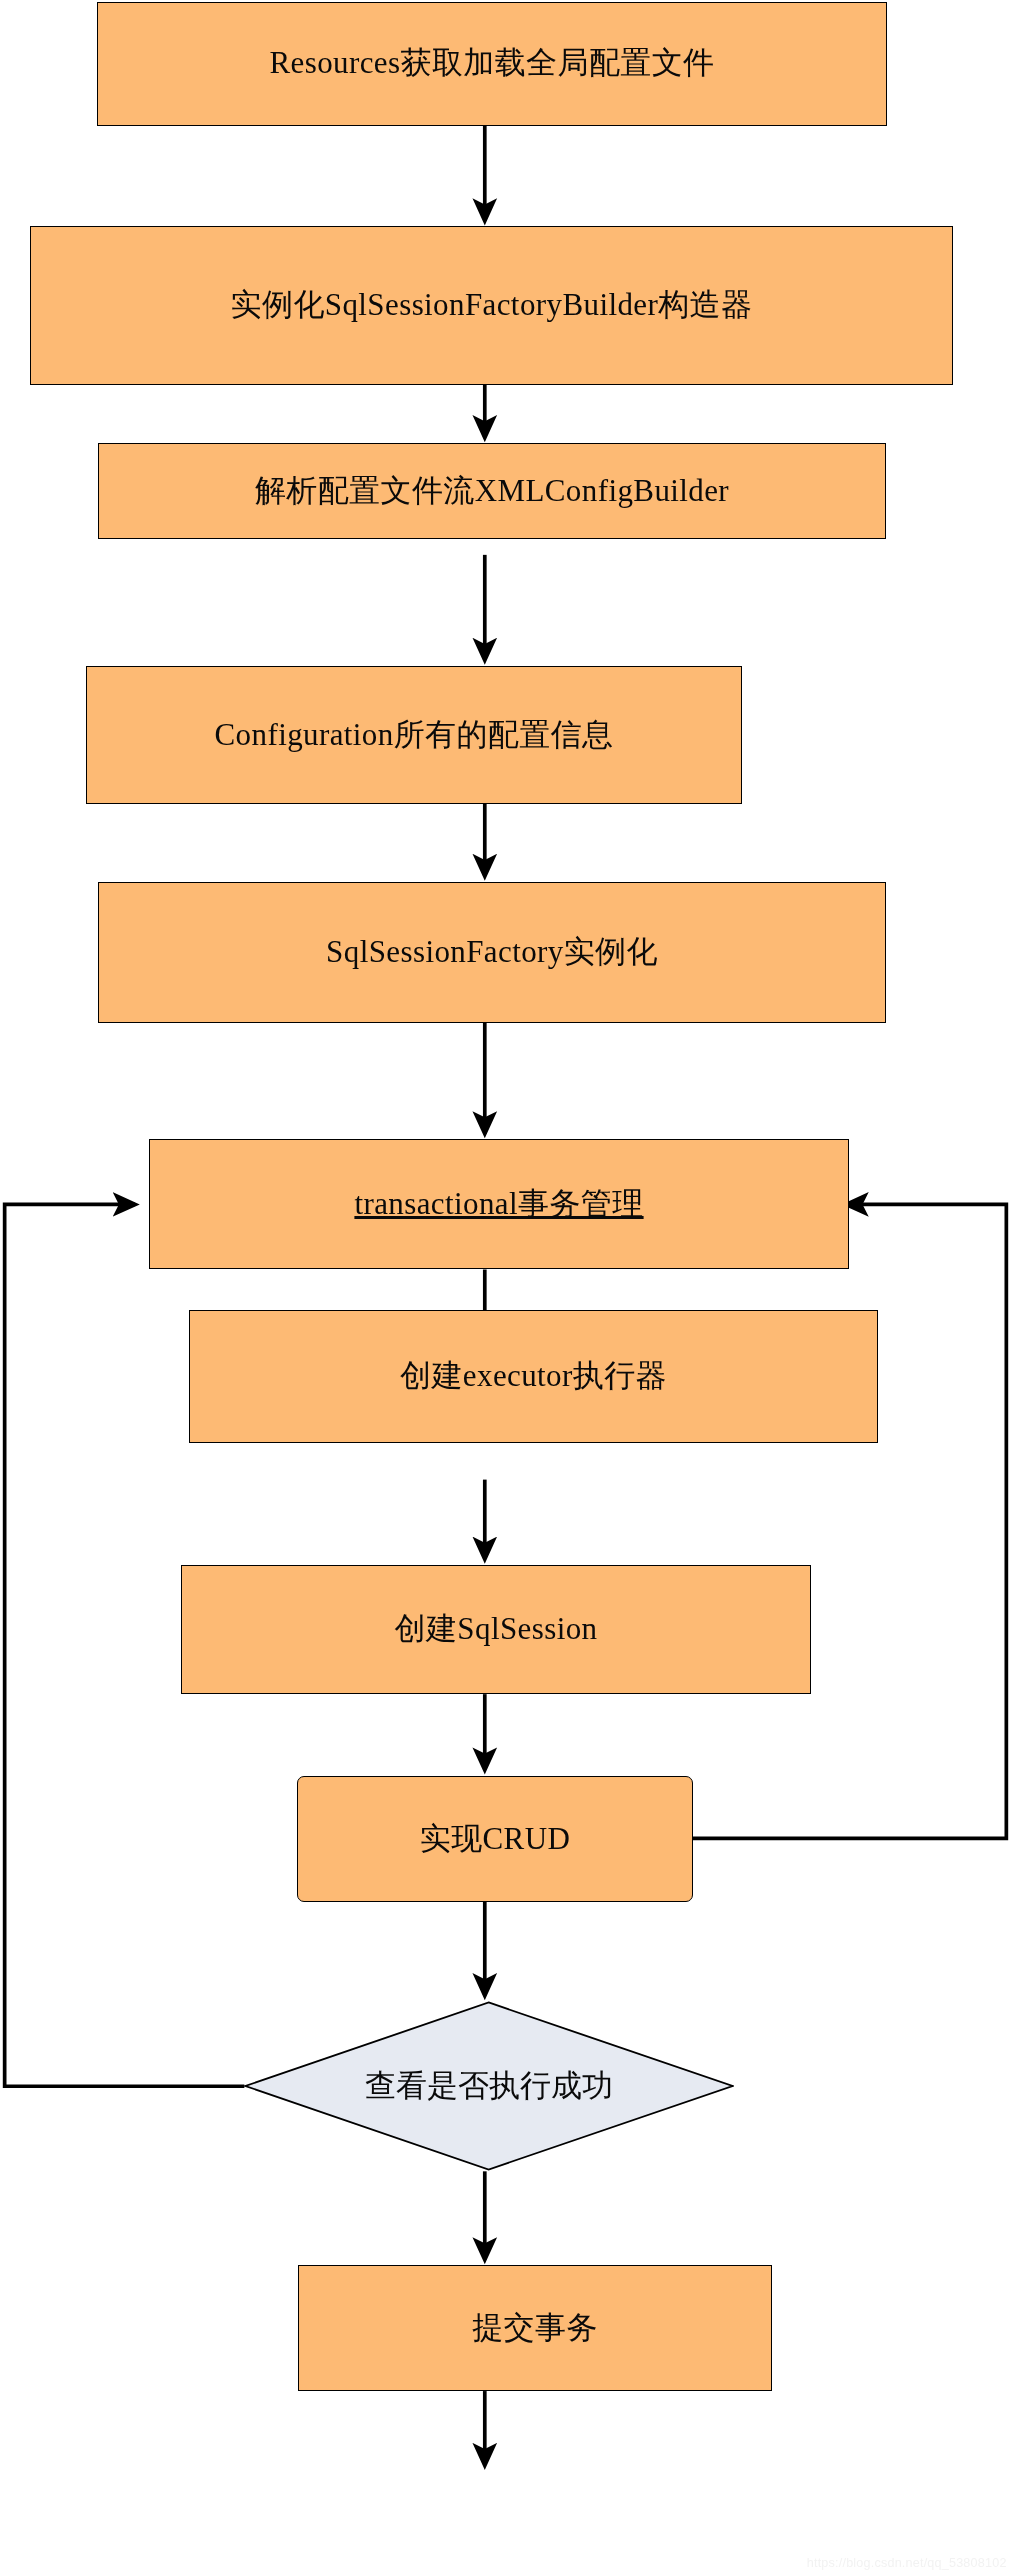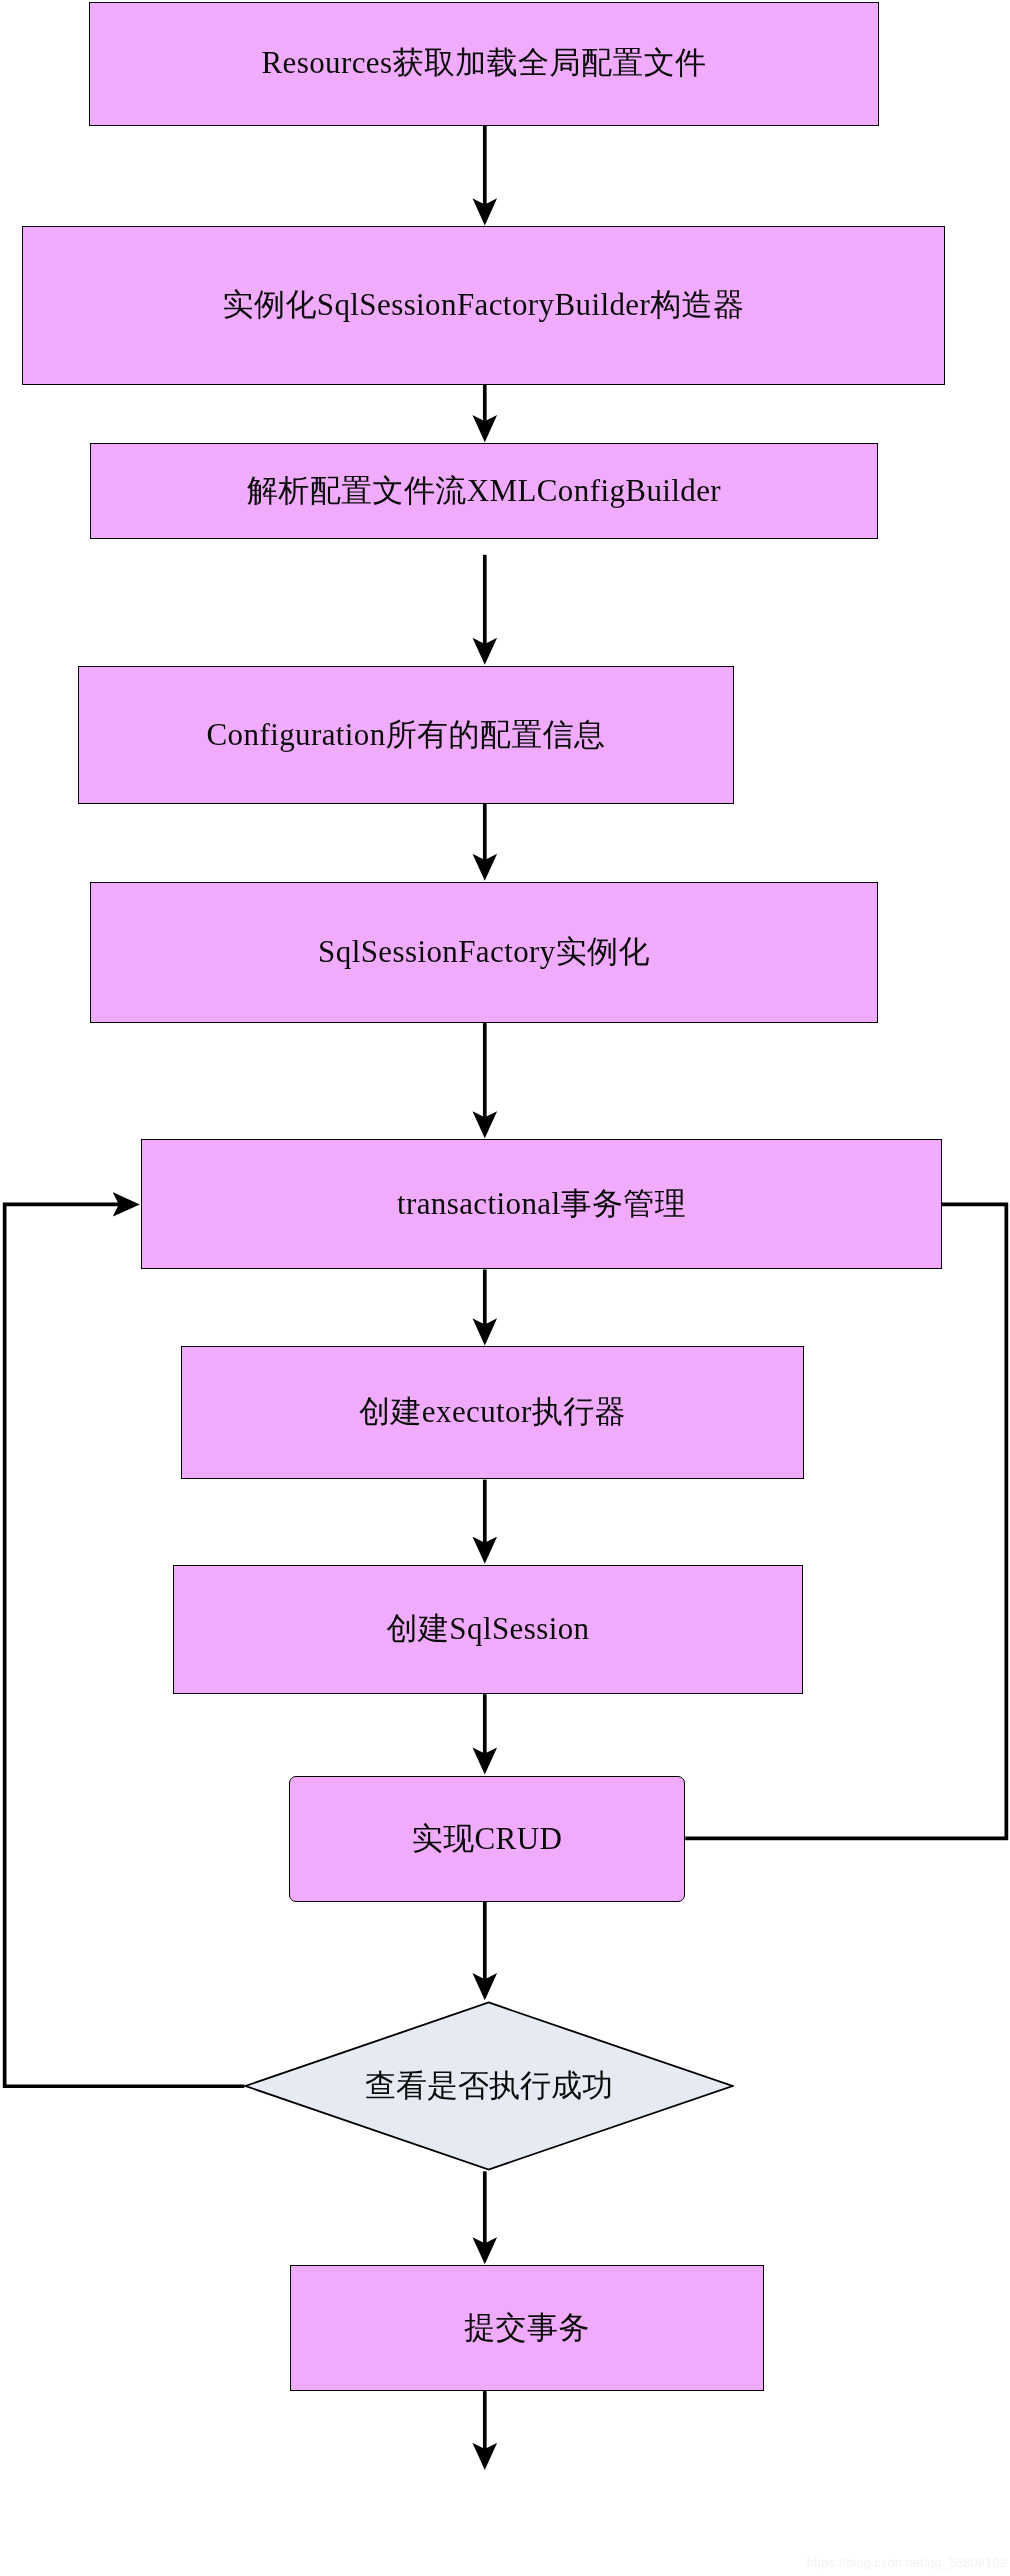--- a/index.html
+++ b/index.html
@@ -5,29 +5,30 @@
   html,body{margin:0;padding:0;background:#ffffff;}
   body{
     font-family:"Liberation Serif","DejaVu Serif",serif;
     width:1011px;height:2576px;
     position:relative;overflow:hidden;
   }
   #canvas{position:absolute;left:0;top:0;width:1011px;height:2576px;}
   .node{
     position:absolute;
     box-sizing:border-box;
-    background:#f0abfc;
+    background:#fdba74;
     border:1.5px solid #000000;
     display:flex;align-items:center;justify-content:center;
     text-align:center;
     color:#0a0a0a;
     font-size:31px;
     line-height:1.1;
     letter-spacing:0.4px;
     white-space:nowrap;
+    margin-left:8px;
   }
   .diamond-wrap{position:absolute;}
   .diamond-wrap svg{position:absolute;left:0;top:0;}
   .diamond-label{
     position:absolute;left:0;top:0;width:100%;height:100%;
     display:flex;align-items:center;justify-content:center;
     font-size:31px;color:#0a0a0a;white-space:nowrap;
     font-family:"Liberation Serif","DejaVu Serif",serif;
   }
   #edges{position:absolute;left:0;top:0;width:1011px;height:2576px;pointer-events:none;}
@@ -85,23 +86,23 @@
   <div class="node" style="left:89px;top:1.5px;width:790px;height:124px;">Resources获取加载全局配置文件</div>
 
   <div class="node" style="left:22px;top:226px;width:923px;height:159px;">实例化SqlSessionFactoryBuilder构造器</div>
 
   <div class="node" style="left:90px;top:443px;width:788px;height:96px;">解析配置文件流XMLConfigBuilder</div>
 
   <div class="node" style="left:78px;top:666px;width:656px;height:138px;">Configuration所有的配置信息</div>
 
   <div class="node" style="left:90px;top:882px;width:788px;height:141px;">SqlSessionFactory实例化</div>
 
-  <div class="node" style="left:141px;top:1139px;width:801px;height:130px;">transactional事务管理</div>
+  <div class="node" style="left:141px;top:1139px;width:700px;height:130px;text-decoration:underline;">transactional事务管理</div>
 
-  <div class="node" style="left:181px;top:1346px;width:623px;height:133px;">创建executor执行器</div>
+  <div class="node" style="left:181px;top:1310px;width:689px;height:133px;">创建executor执行器</div>
 
   <div class="node" style="left:173px;top:1565px;width:630px;height:129px;">创建SqlSession</div>
 
   <div class="node" style="left:289px;top:1776px;width:396px;height:126px;border-radius:7px;">实现CRUD</div>
 
   <div class="diamond-wrap" style="left:244px;top:2001px;width:490px;height:170px;">
     <svg width="490" height="170" viewBox="0 0 663 230" xmlns="http://www.w3.org/2000/svg">
       <polygon points="331,2 661,115 331,228 2,115" fill="#e6eaf2" stroke="#000000" stroke-width="2.5"></polygon>
     </svg>
     <div class="diamond-label">查看是否执行成功</div>

